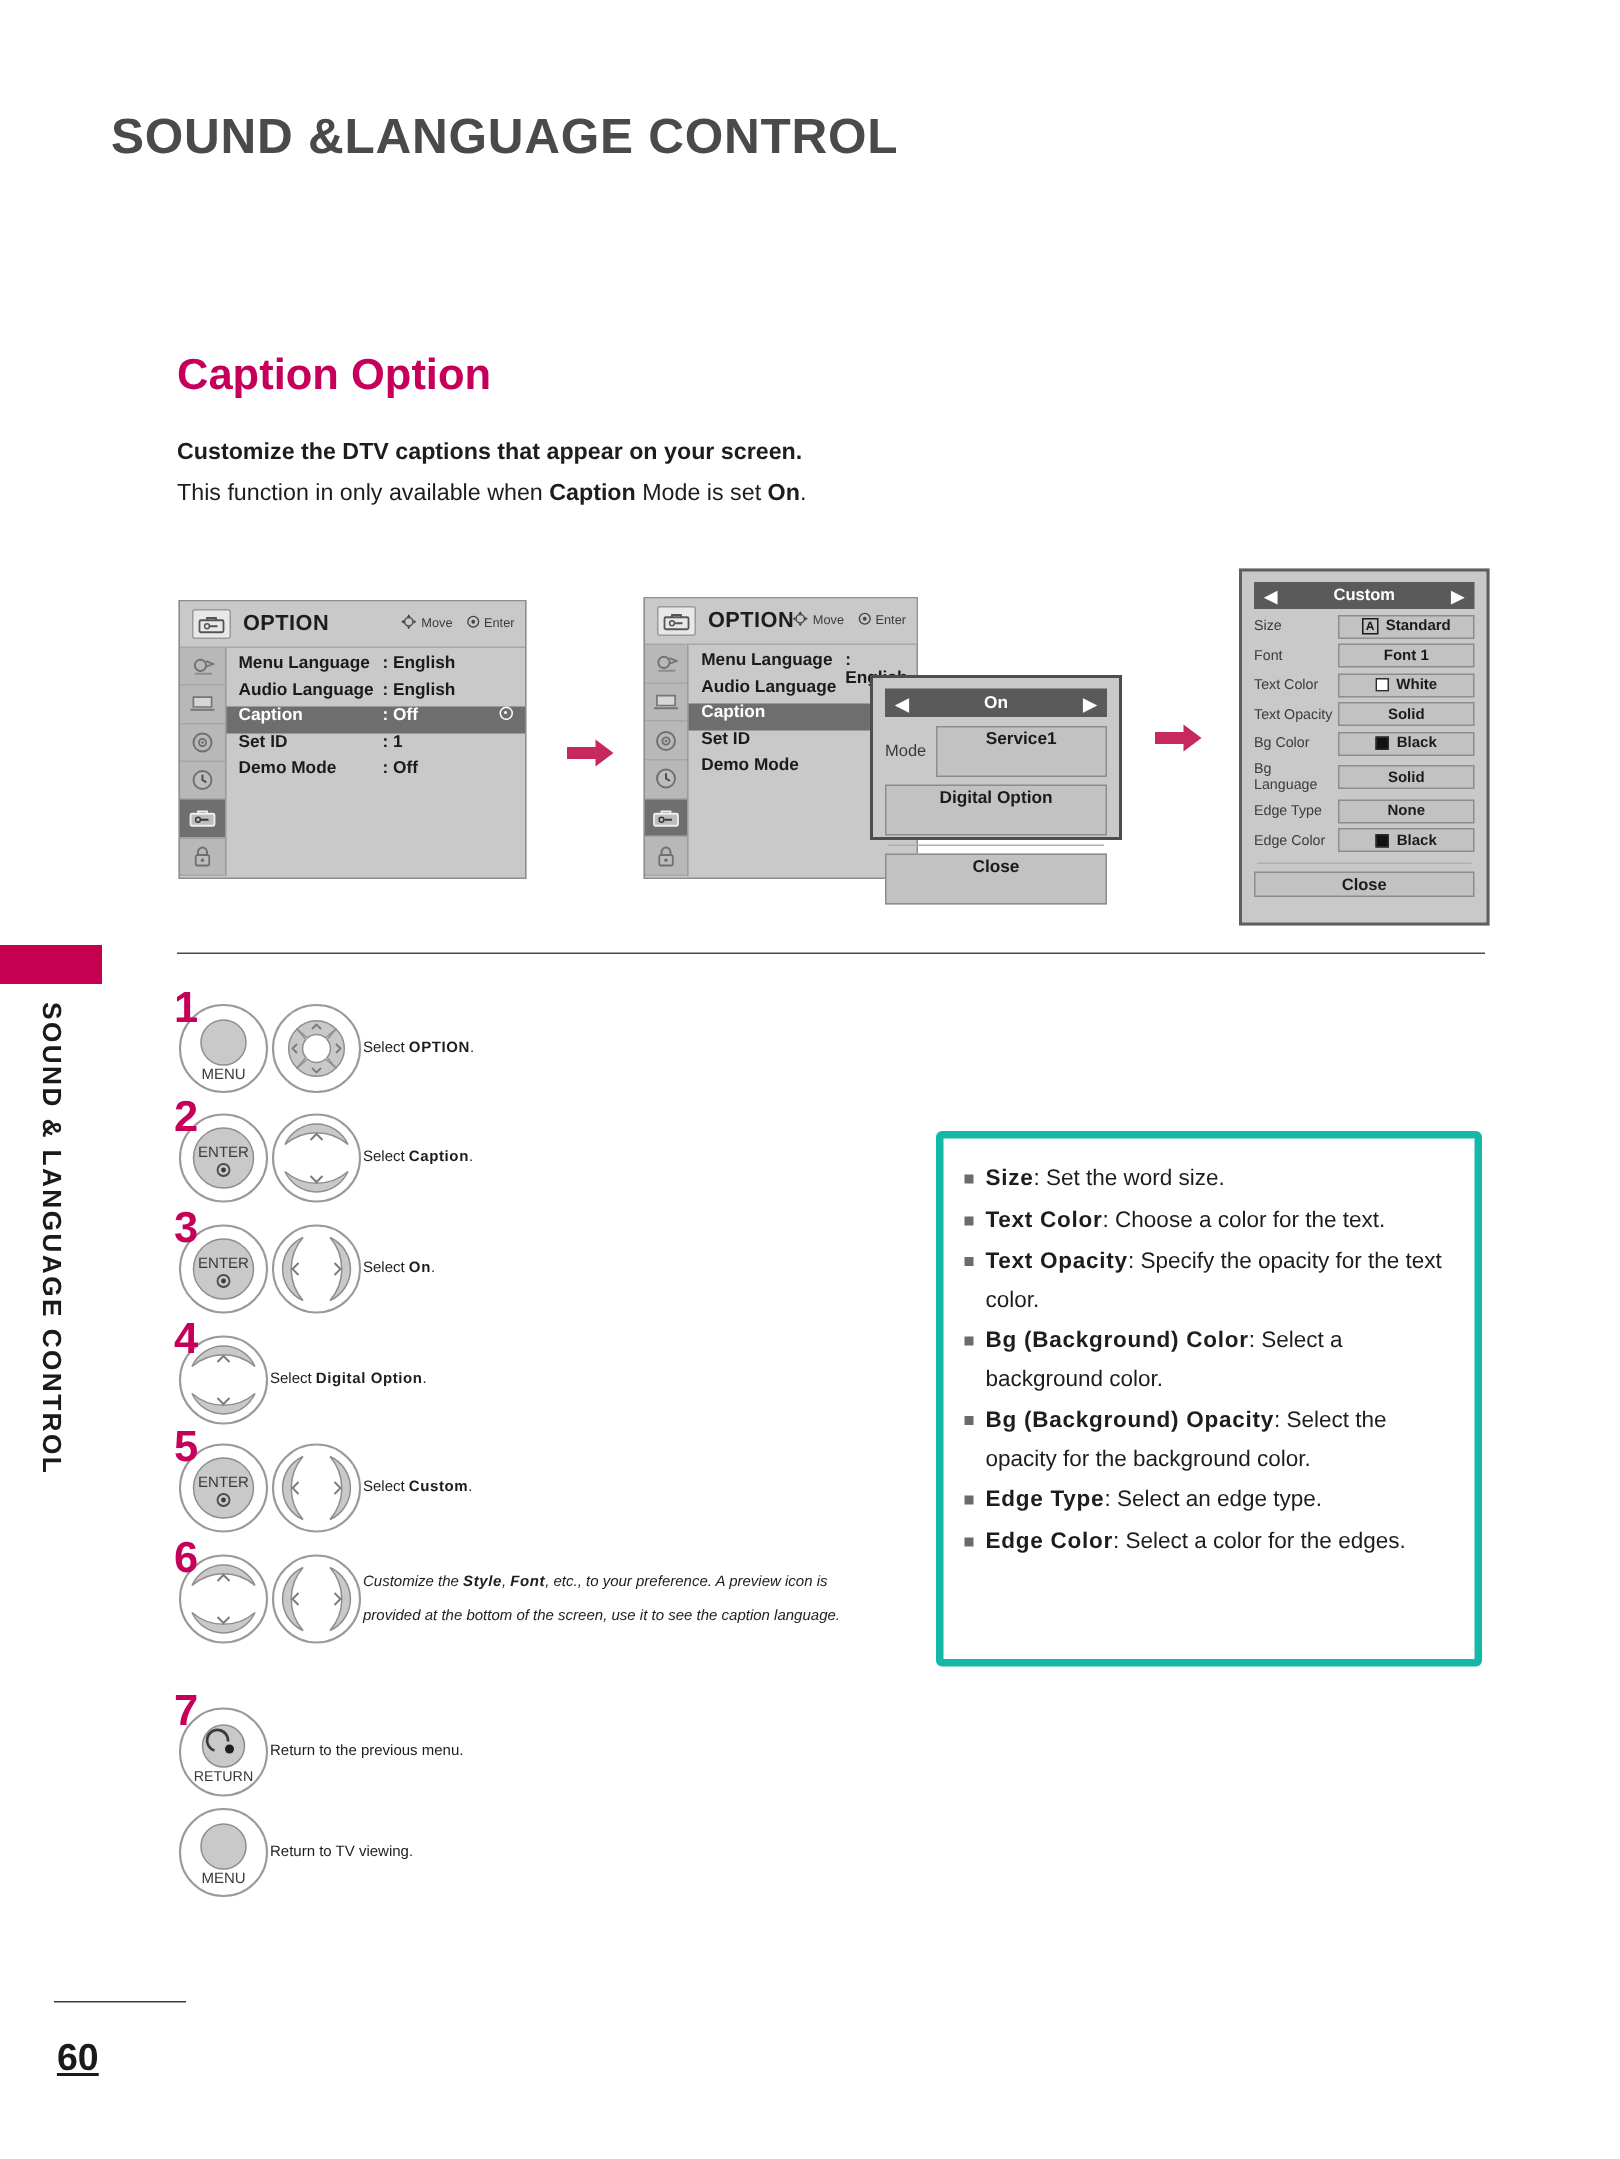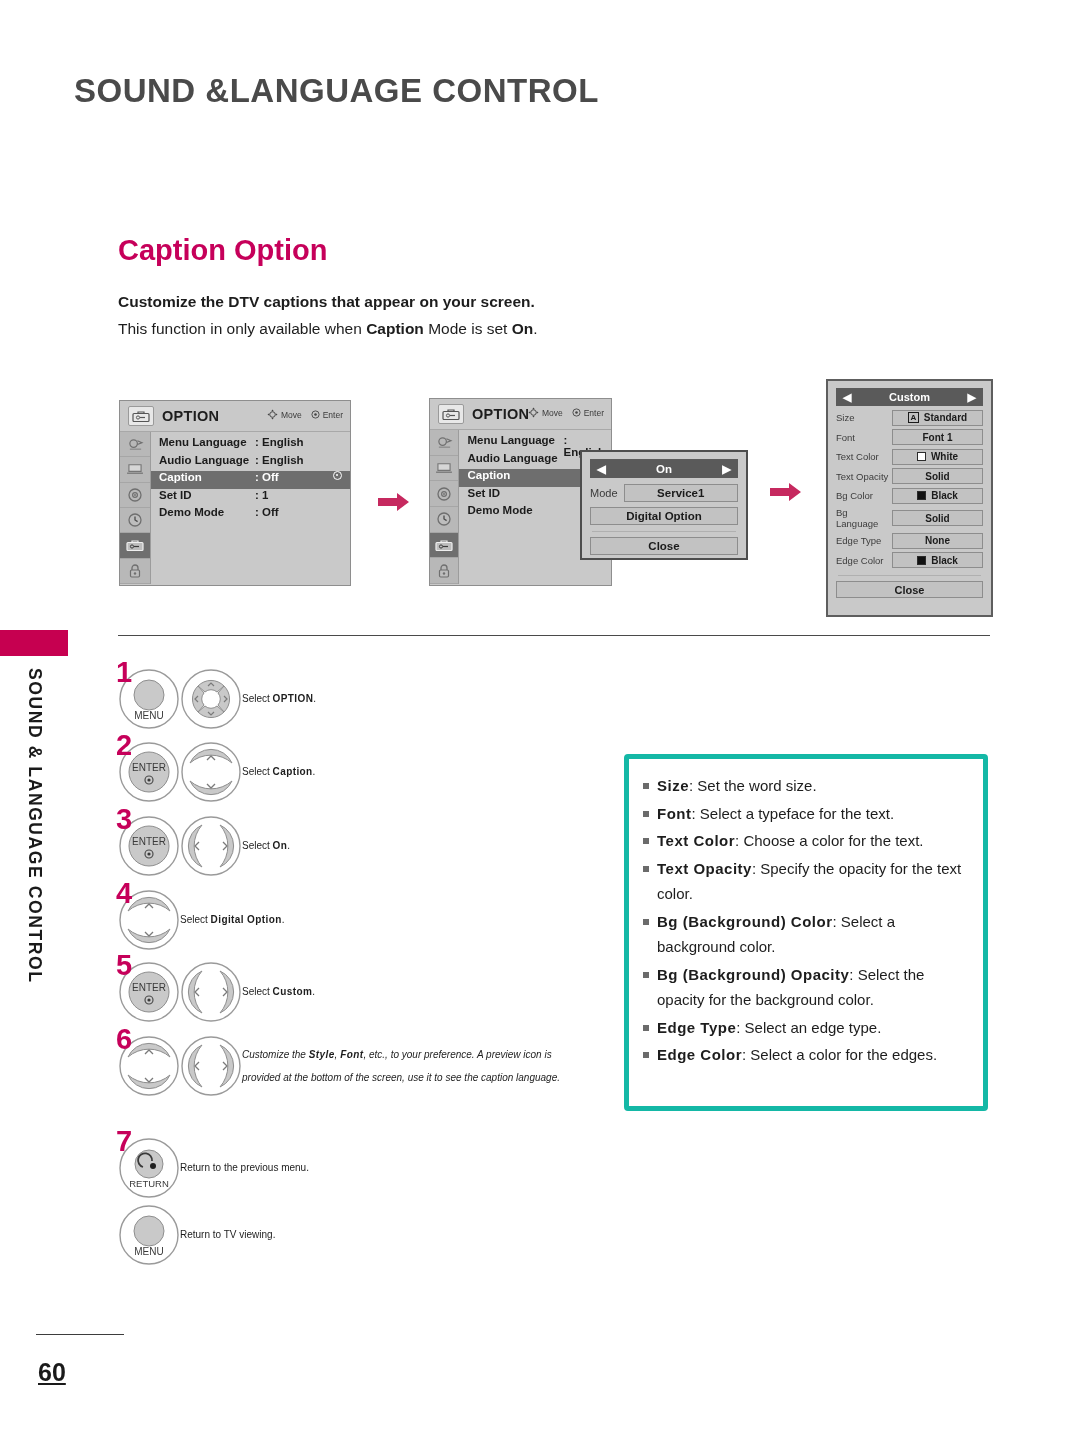--- a/index.html
+++ b/index.html
@@ -114,21 +114,21 @@
     height: 19px; background: #5a5a5a; color: #fff;
     display: flex; align-items: center; justify-content: space-between;
     padding: 0 7px; font-size: 11.5px; font-weight: bold;
   }
   .cp-bar .cp-val { flex: 1; text-align: center; }
   .cp-mode { display: flex; align-items: center; margin-top: 6px; gap: 6px; }
   .cp-mode .cp-mlbl { font-size: 11px; color: #3a3a3a; }
   .cp-btn {
     background: #c2c2c2; border: 1px solid #8d8d8d;
     font-size: 11.5px; font-weight: bold; color: #1b1b1b;
-    text-align: center; line-height: 17px; height: 18px;
+    text-align: center; line-height: 17px; height: 34px;
   }
   .cp-mode .cp-btn { flex: 1; }
   .cp-full { margin-top: 5px; }
   .cp-sep { border-top: 1px solid #b0b0b0; margin: 6px 2px 5px; }
 
   
   .custom-panel {
     position: absolute; left: 826px; top: 379px;
     width: 167px; height: 238px;
     background: #c9c9c9; border: 2px solid #5e5e5e;
@@ -657,24 +657,20 @@
     </div>
   </div>
 
   <div class="desc-box">
     <div class="bullet">
       <span class="sq"></span>
       <span><b>Size</b><span>: Set the word size.</span></span>
     </div>
     <div class="bullet">
       <span class="sq"></span>
-      <span><b>Font</b><span>: Select a typeface for the text.</span></span>
-    </div>
-    <div class="bullet">
-      <span class="sq"></span>
       <span><b>Text Color</b><span>: Choose a color for the text.</span></span>
     </div>
     <div class="bullet">
       <span class="sq"></span>
       <span><b>Text Opacity</b><span>: Specify the opacity for the text color.</span></span>
     </div>
     <div class="bullet">
       <span class="sq"></span>
       <span><b>Bg (Background) Color</b><span>: Select a background color.</span></span>
     </div>

